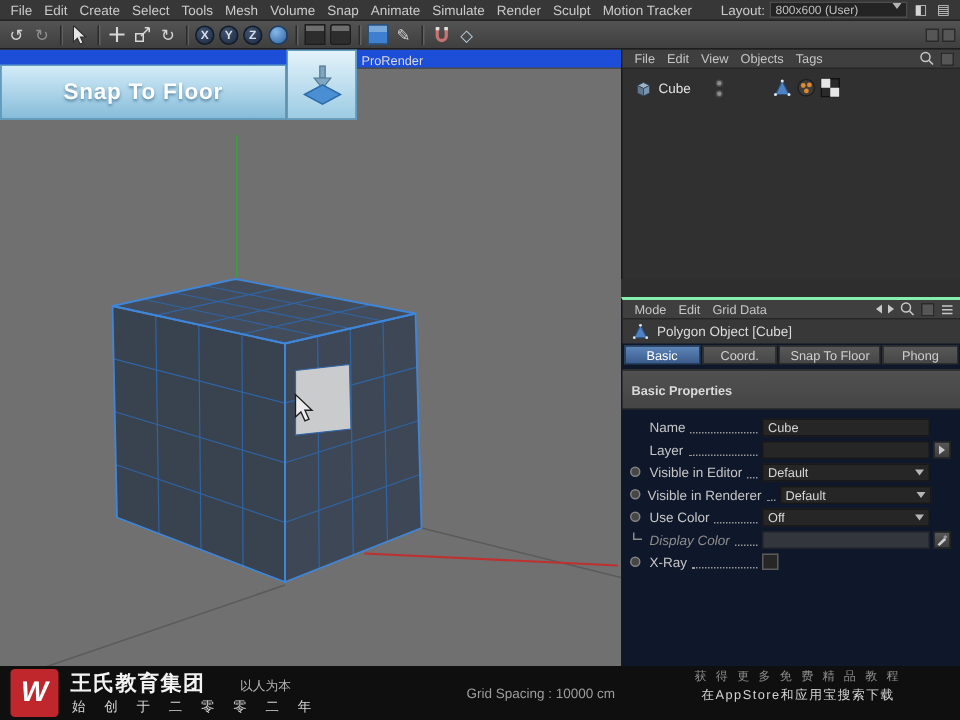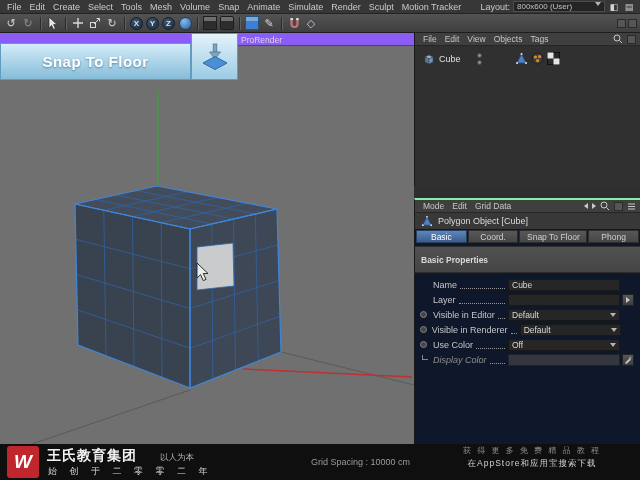--- a/index.html
+++ b/index.html
@@ -34,21 +34,21 @@
   .cube-btn { width:14px; height:14px; background:linear-gradient(#79a9da 0 35%, #3f7fd0 35%);
               border:1px solid #27517e; }
   .clapper { width:14px; height:14px; background:linear-gradient(#6e6e6e 0 30%, #2d2d2d 30%);
              border:1px solid #1d1d1d; }
   .toolbar-right { margin-left:auto; display:flex; gap:2px; }
 
   
   .viewport { position:absolute; left:0; top:33px; width:414px; height:411px;
               background:var(--viewport_bg,#707070); overflow:hidden; }
   .vp-canvas { position:absolute; left:0; top:0; width:414px; height:411px; }
-  .vp-menubar { position:absolute; left:0; top:0; width:100%; height:13px; background:#8b5cf6;
+  .vp-menubar { position:absolute; left:0; top:0; width:100%; height:13px; background:#1d4ed8;
                 border-bottom:1px solid #4b4b4b; font-size:8.5px; color:#dadada;text-decoration:underline; }
   .vp-menu-prorender { position:absolute; left:241px; top:2px; }
 
   
   .tooltip-banner { position:absolute; left:0; top:43px; width:191px; height:37px;
                     background:linear-gradient(var(--tooltip_top,#d3ecf8),var(--tooltip_bottom,#86bcd9));
                     border:1px solid var(--tooltip_border,#5f9cbf); display:flex; align-items:center;
                     justify-content:center; z-index:40; }
   .tooltip-text { font-size:15px; font-weight:bold; color:#ffffff; letter-spacing:.5px;
                   text-shadow:0 1px 2px rgba(20,70,110,.55); }
@@ -426,20 +426,31 @@
         <span class="swatch"></span>
         <span class="aextra">
             <span class="btn-side">
           <svg width="8" height="8" viewBox="0 0 8 8">
                 <path d="M1 7 L5.5 2.5 L6.8 3.8 L2.3 8" fill="#cfcfcf"></path>
                 <rect x="5.2" y="1" width="2" height="2" fill="#9a9a9a" transform="rotate(45 6.2 2)"></rect>
               </svg>
         </span>
           </span>
       </div>
+      <div class="arow">
+        <span class="gut">
+            <span class="kdot"></span>
+          </span>
+        <span class="albl">X-Ray</span>
+        <span class="lead"></span>
+        <span style="width:112px;display:flex">
+            <span class="checkbox"></span>
+          </span>
+        <span class="aextra"></span>
+      </div>
     </div>
   </div>
 
   <div class="bottom-band">
     <div class="logo">
       <span>W</span>
     </div>
     <div class="company-line">
       <span class="company">王氏教育集团</span>
       <span class="tagline">以人为本</span>

